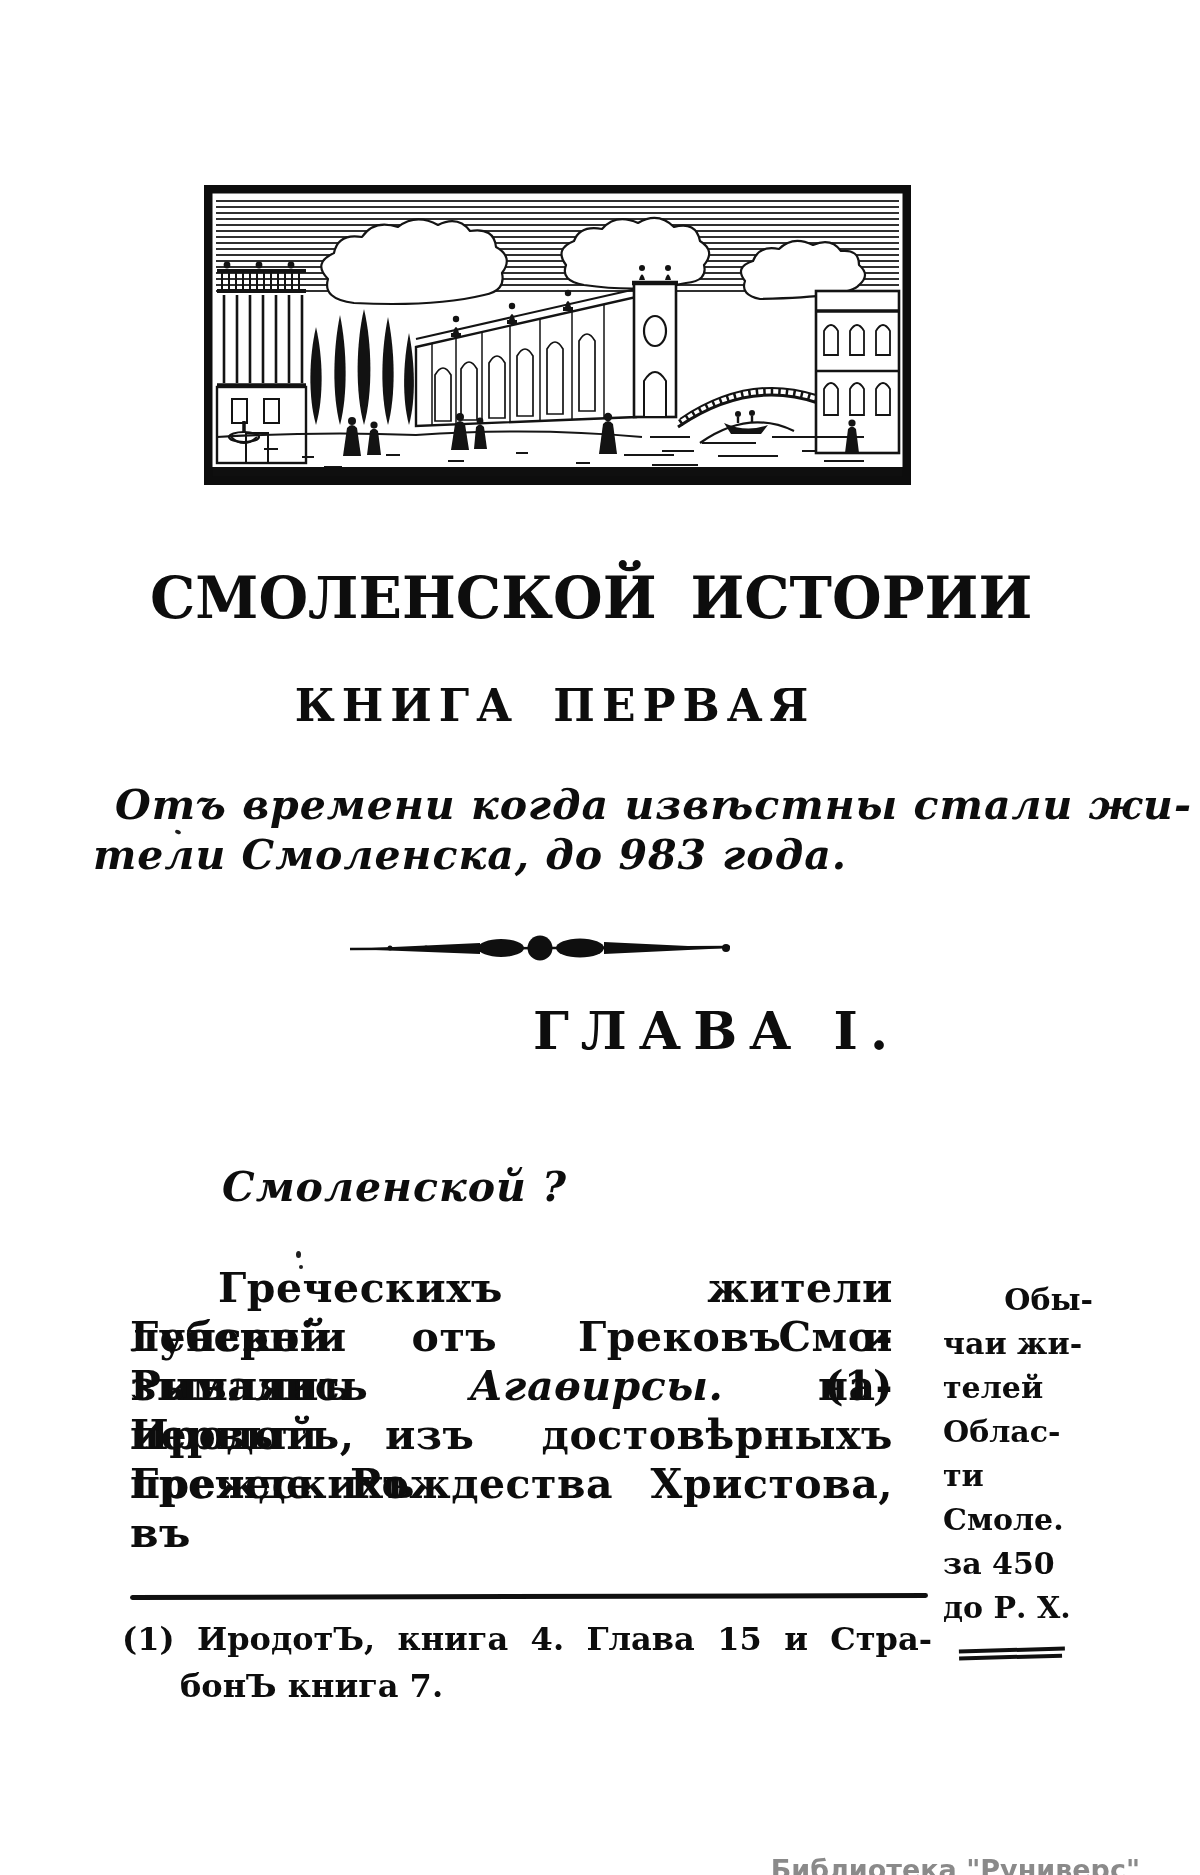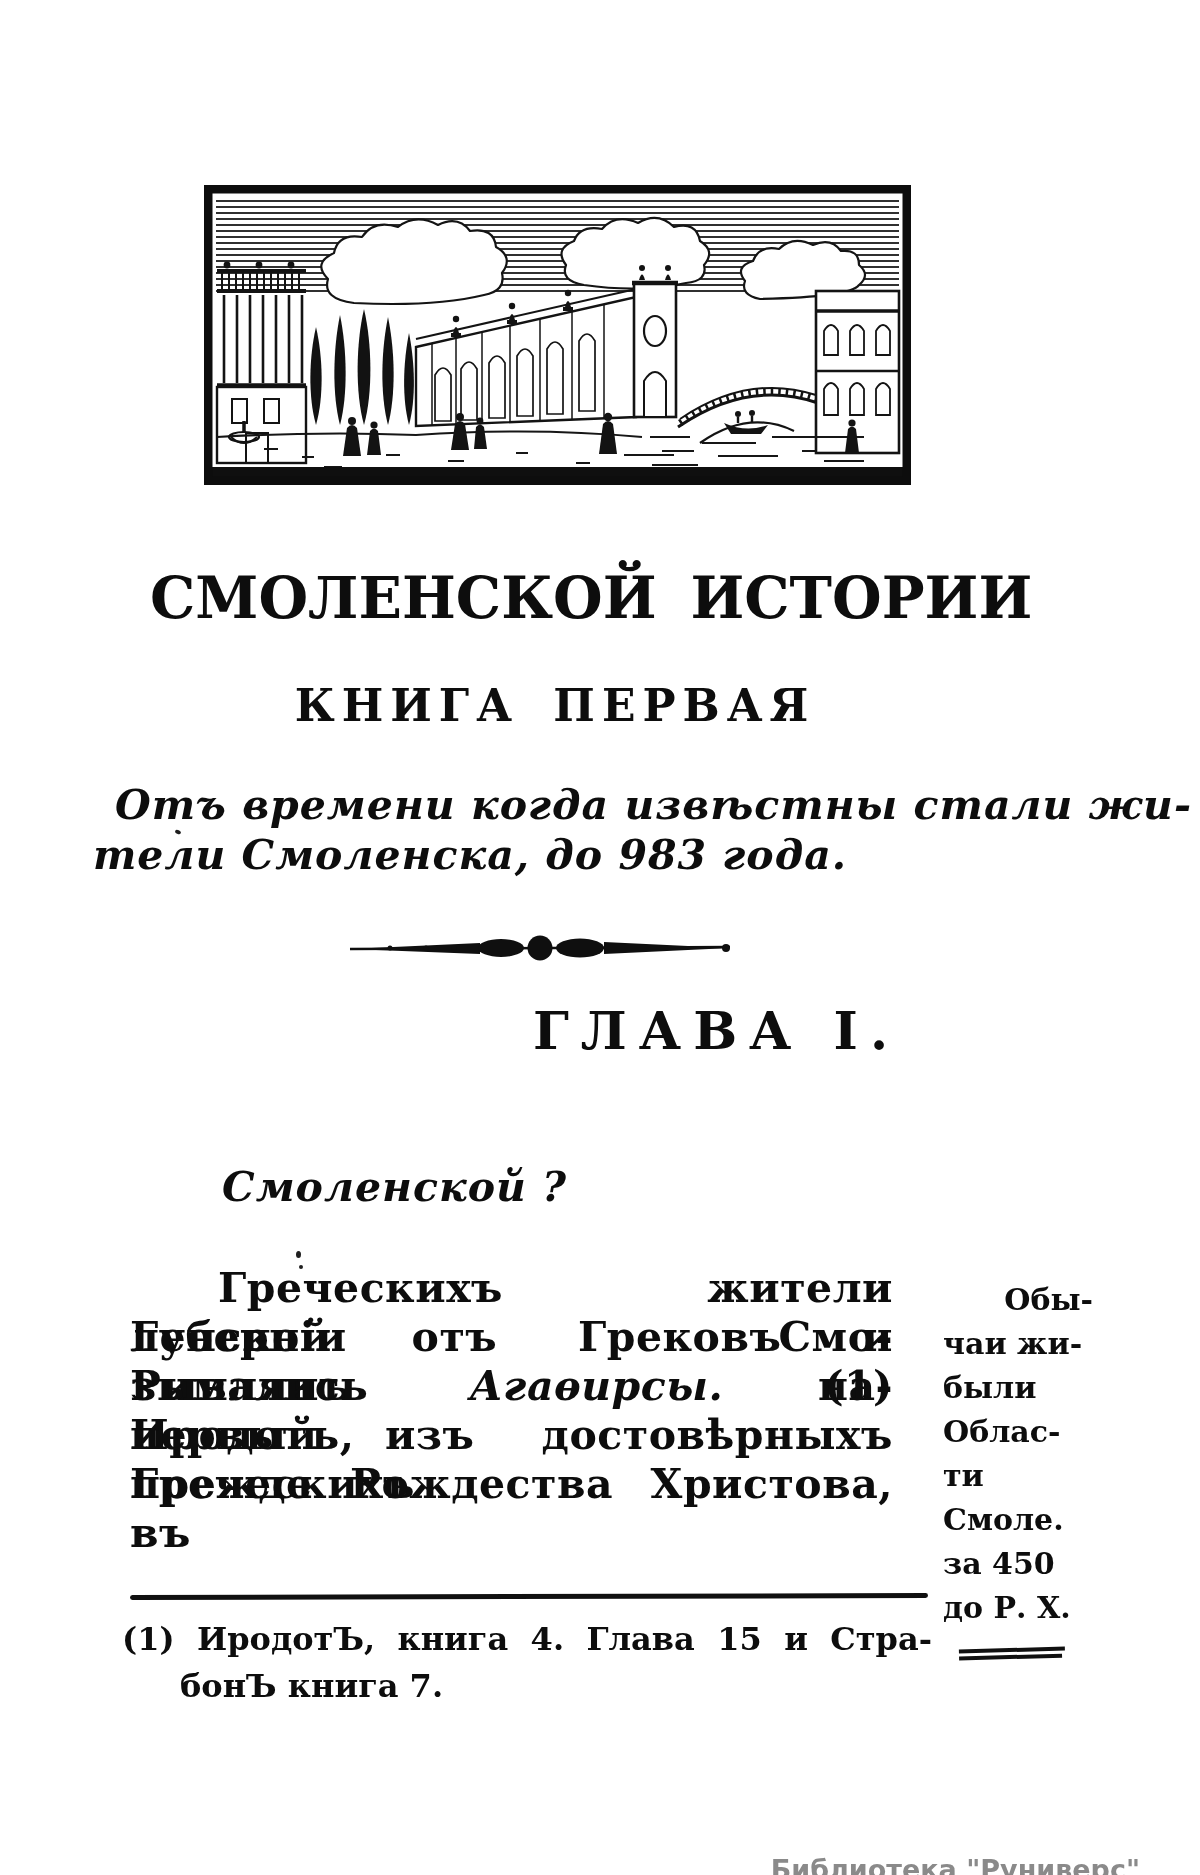--- a/index.html
+++ b/index.html
@@ -252,21 +252,21 @@
     <div class="body-line indented">Греческихъ жители Губерніи Смо-</div>
     <div class="body-line">ленской отъ Грековъ и Римлянъ на-</div>
     <div class="body-line"><span>зывались </span><span class="italic-word">Агаѳирсы.</span><span> (1) Иродотъ,</span></div>
     <div class="body-line">первый изъ достовѣрныхъ Греческихъ</div>
     <div class="body-line">прежде Рождества Христова, въ</div>
   </div>
 
   <div class="abs margin-note">
     <div class="margin-line first">Обы-</div>
     <div class="margin-line">чаи жи-</div>
-    <div class="margin-line">были</div>
+    <div class="margin-line">телей</div>
     <div class="margin-line">Облас-</div>
     <div class="margin-line">ти</div>
     <div class="margin-line">Смоле.</div>
     <div class="margin-line">за 450</div>
     <div class="margin-line">до Р. Х.</div>
   </div>
 
   <div class="abs margin-rule">
     <svg width="110" height="16" viewBox="0 0 110 16">
       <path d="M2 4 H108 M2 11 H105" stroke="#101010" stroke-width="4"></path>

